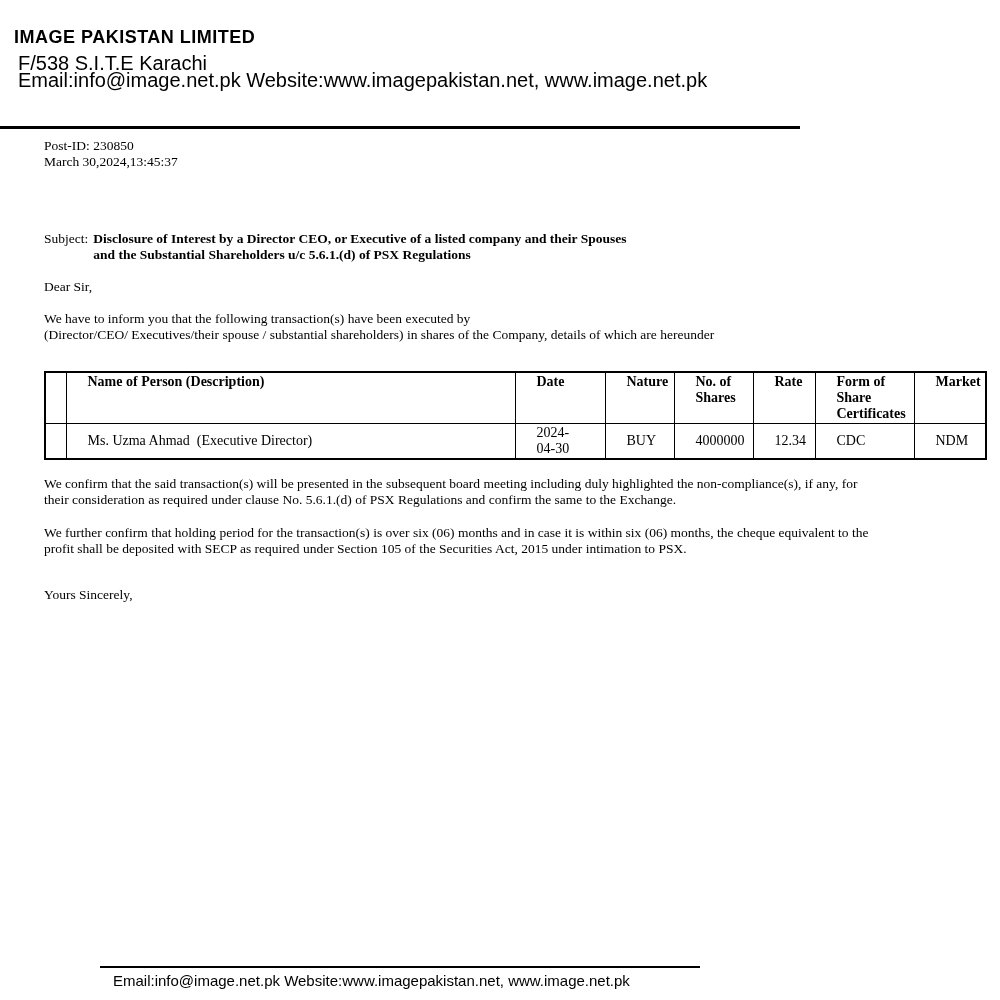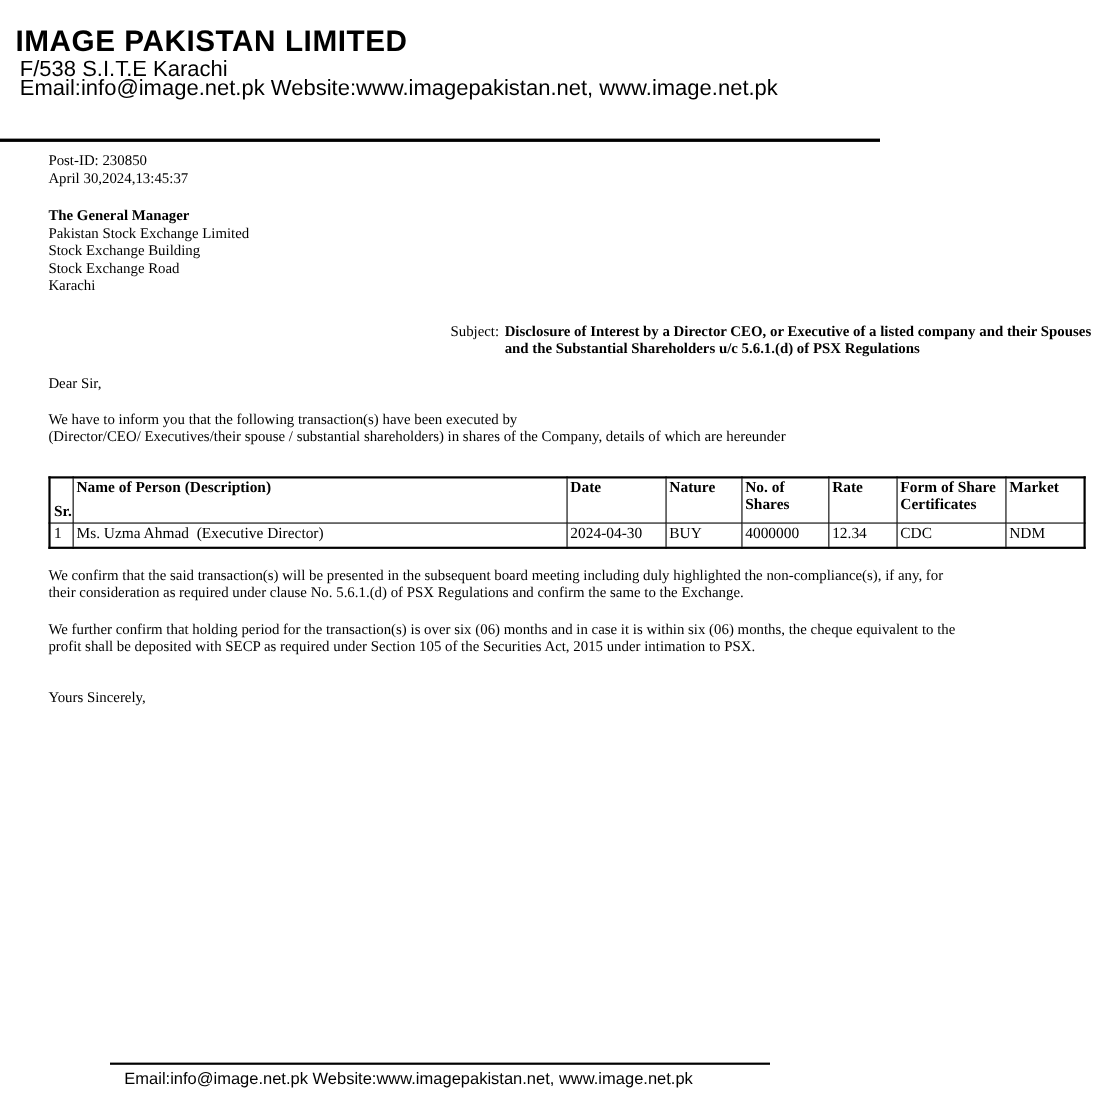--- a/index.html
+++ b/index.html
@@ -13,21 +13,21 @@
   }
   .multiline { white-space: pre-line; }
 
   
   .letterhead {
     position: absolute;
     left: 14px; top: 22px;
     font-family: "Liberation Sans", sans-serif;
   }
   .company-name {
-    font-size: 27px;
+    font-size: 18px;
     font-weight: bold;
     letter-spacing: 0.5px;
     line-height: 30px;
   }
   .letterhead-address {
     margin-top: 3px;
     padding-left: 4px;
     font-size: 20px;
     line-height: 16.5px;
   }
@@ -43,24 +43,23 @@
     position: absolute;
     left: 44px; top: 138px;
     width: 948px;
     font-size: 13.5px;
     line-height: 16px;
   }
   .recipient-block { margin-top: 18px; }
   .bold { font-weight: bold; }
 
   .subject-row {
-    margin-top: 25px;
+    margin-top: 61px;
     display: flex;
     align-items: flex-start;
-    justify-content: flex-end;
   }
   .subject-label { flex: none; margin-right: 5px; }
   .subject-text { font-weight: bold; }
 
   .salutation { margin-top: 16px; }
   .intro-para { margin-top: 16px; }
   .confirm-para { margin-top: 16px; }
   .holding-para { margin-top: 17px; }
   .closing { margin-top: 30px; }
 
@@ -68,21 +67,21 @@
   .tx-table-wrap { margin-top: 28px; }
   table.tx-table {
     border-collapse: collapse;
     width: 941px;
     table-layout: fixed;
     font-size: 14px;
     border: 2px solid #000000;
   }
   table.tx-table th, table.tx-table td {
     border: 1px solid #000000;
-    padding: 1px 3px;
+    padding: 1px 21px;
     text-align: left;
     overflow: hidden;
   }
   table.tx-table th {
     font-weight: bold;
     vertical-align: top;
     height: 41px;
     line-height: 16px;
   }
   table.tx-table th.sr-header { vertical-align: bottom; }
@@ -116,30 +115,23 @@
     <div>F/538 S.I.T.E Karachi</div>
     <div>Email:info@image.net.pk Website:www.imagepakistan.net, www.image.net.pk</div>
   </div>
 </div>
 <div class="top-rule"></div>
 
 <div class="doc">
 
   <div class="meta-block">
     <div>Post-ID: 230850</div>
-    <div>April 30,2024,13:45:37</div>
+    <div>March 30,2024,13:45:37</div>
   </div>
 
-  <div class="recipient-block">
-    <div class="bold">The General Manager</div>
-    <div class="multiline">Pakistan Stock Exchange Limited
-Stock Exchange Building
-Stock Exchange Road
-Karachi</div>
-  </div>
 
   <div class="subject-row">
     <div class="subject-label">Subject:</div>
     <div class="subject-text multiline">Disclosure of Interest by a Director CEO, or Executive of a listed company and their Spouses
 and the Substantial Shareholders u/c 5.6.1.(d) of PSX Regulations</div>
   </div>
 
   <div class="salutation">Dear Sir,</div>
 
   <div class="intro-para multiline">We have to inform you that the following transaction(s) have been executed by

